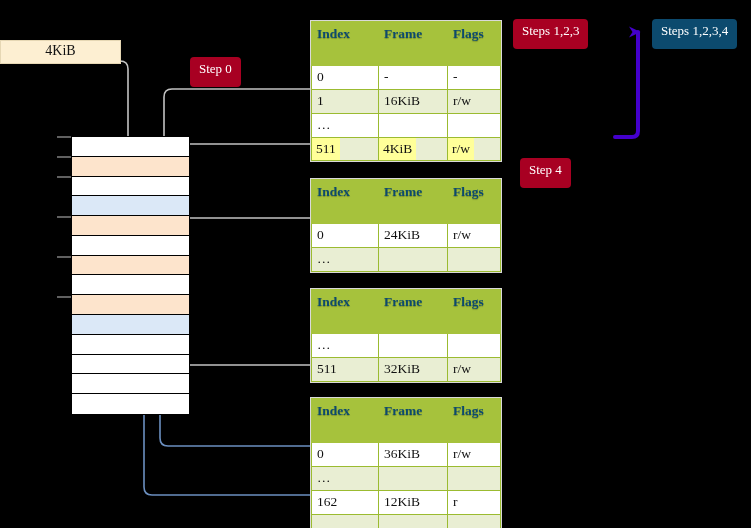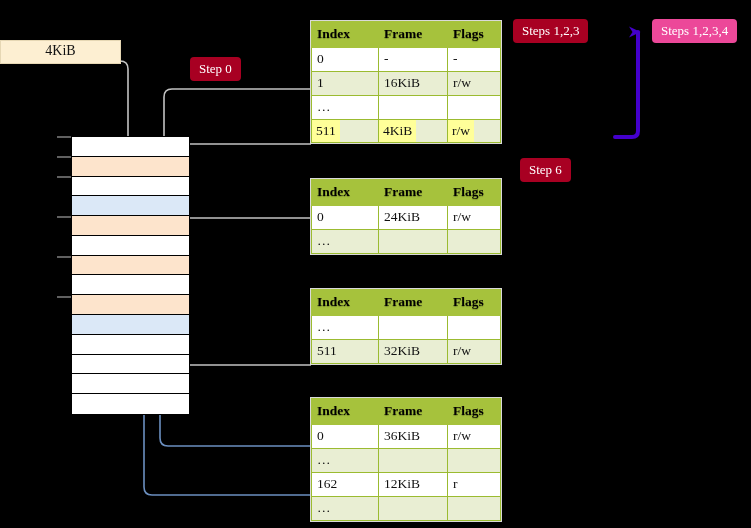--- a/index.html
+++ b/index.html
@@ -4,42 +4,42 @@
 <style>
   html,body{margin:0;padding:0;background:#000;}
   body{width:751px;height:528px;position:relative;overflow:hidden;
        font-family:"Liberation Serif", serif;}
 
   .layer{position:absolute;left:0;top:0;width:751px;height:528px;}
   svg.layer{pointer-events:none;}
 
   
   .badge{position:absolute;color:#fff;font-size:13px;line-height:1;
-         padding:5px 9px 6px 9px;border-radius:4px;white-space:nowrap;
+         padding:5px 9px 12px 9px;border-radius:4px;white-space:nowrap;
          font-family:"Liberation Serif", serif;}
   .badge-red{background:#a80022;box-shadow:0 1px 0 rgba(0,0,0,.4);}
-  .badge-blue{background:#ec4899;}
+  .badge-blue{background:#0c4a6e;}
 
   
   .tag4k{position:absolute;background:#fdefd2;border:1px solid #e6d7b4;
          color:#111;font-size:14px;text-align:center;line-height:20px;}
 
   
   #memcol{position:absolute;left:71px;top:136px;width:119px;height:279px;
           border:1px solid #000;box-sizing:border-box;background:#fff;}
   #memcol .cell{box-sizing:border-box;border-bottom:1px solid #000;width:100%;}
   #memcol .cell:last-child{border-bottom:none;}
 
   
   .ptable{position:absolute;border-collapse:collapse;background:#fff;
           font-size:13.5px;box-shadow:0 0 0 1px #d9d9d9;}
   .ptable td,.ptable th{border:1px solid #9bbb30;padding:3px 5px 4px 5px;
           text-align:left;vertical-align:middle;color:#111;}
-  .ptable th{background:#a6c23c;color:#000000;font-weight:bold;
-          border:1px solid #a6c23c;padding:4px 5px 5px 5px;
+  .ptable th{background:#a6c23c;color:#0c4a6e;font-weight:bold;
+          border:1px solid #a6c23c;padding:4px 5px 23px 5px;
           text-shadow:0 1px 1px rgba(0,0,0,.25);}
   .ptable tr.alt td{background:#e9eed3;}
   .ptable td.w1{width:56px;}
   .ptable td.w2{width:58px;}
   .ptable td.w3{width:42px;}
   .ptable th.w1{width:56px;}
   .ptable th.w2{width:58px;}
   .ptable th.w3{width:42px;}
   .hl-cell{padding:0 !important;}
   .hl-cell span{display:inline-block;background:#ffff99;padding:3px 4px;}
@@ -86,21 +86,21 @@
     <path d="M311,495 L152,495 q-8,0 -8,-8 L144,215" marker-end="url(#ab)"></path>
   </g>
 
   <path fill="none" stroke="#4400cc" stroke-width="4" stroke-linecap="round" d="M615,137 L632,137 q6,0 6,-6 L638,32" marker-end="url(#aviolet)"></path>
 </svg>
 
 <div class="tag4k" style="left:0px;top:40px;width:119px;height:22px;">4KiB</div>
 
 <div class="badge badge-red" style="left:190px;top:41px;margin-top:16px;">Step 0</div>
 
-<div class="badge badge-red" style="left:520px;top:158px;">Step 6</div>
+<div class="badge badge-red" style="left:520px;top:158px;">Step 4</div>
 
 <div class="badge badge-red" style="left:513px;top:19px;">Steps 1,2,3</div>
 
 <div class="badge badge-blue" style="left:652px;top:19px;">Steps 1,2,3,4</div>
 
 <div id="memcol">
     <div class="cell" style="height: 19.7857px; background: rgb(255, 255, 255);"></div>
     <div class="cell" style="height: 19.7857px; background: rgb(253, 228, 204);"></div>
     <div class="cell" style="height: 19.7857px; background: rgb(255, 255, 255);"></div>
     <div class="cell" style="height: 19.7857px; background: rgb(219, 232, 247);"></div>

